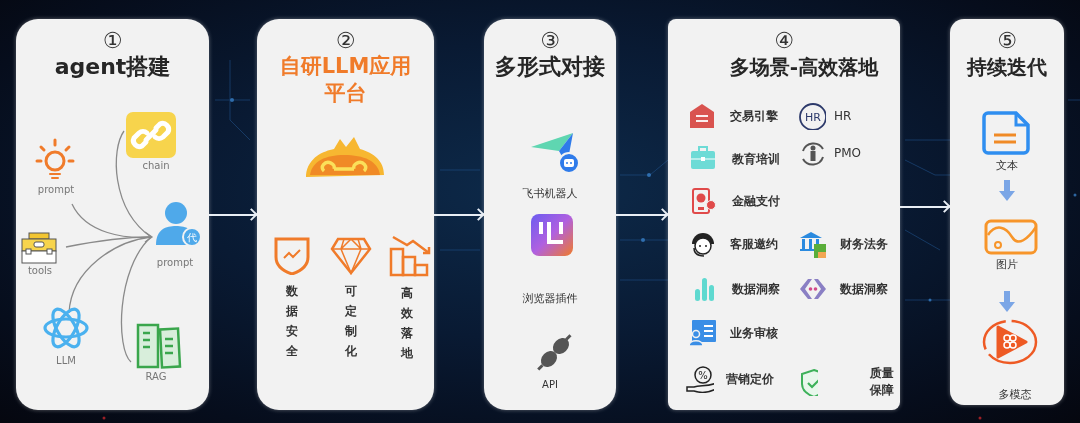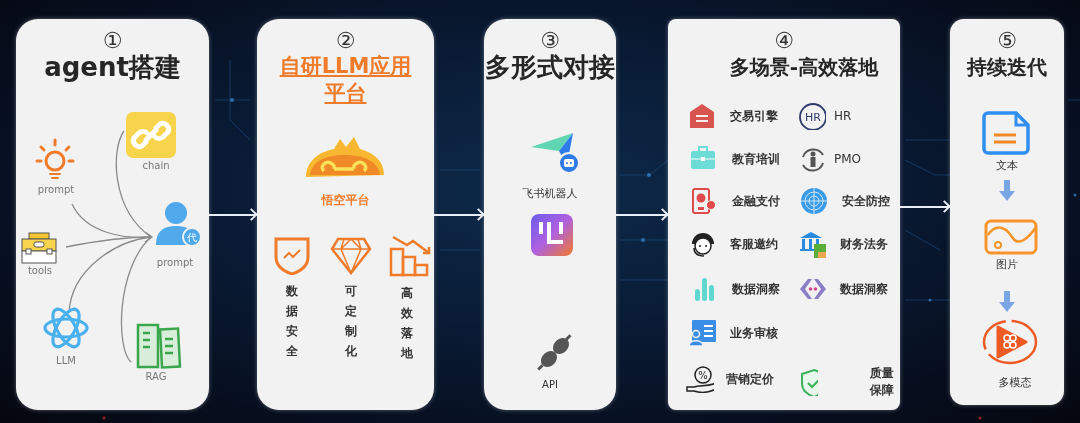--- a/index.html
+++ b/index.html
@@ -17,22 +17,22 @@
     background: #f2f2f2;
     border-radius: 22px;
     box-shadow: 0 0 4px rgba(255,255,255,0.35);
   }
   .p1 { left: 16px; width: 193px; height: 391px; }
   .p2 { left: 257px; width: 177px; height: 391px; }
   .p3 { left: 484px; width: 132px; height: 391px; }
   .p4 { left: 668px; width: 232px; height: 391px; border-radius: 8px; }
   .p5 { left: 950px; width: 114px; height: 386px; border-radius: 14px; }
   .num { text-align: center; font-size: 22px; color: #333; line-height: 24px; margin-top: 10px; font-family: "DejaVu Sans", sans-serif; }
-  .title { text-align: center; font-weight: bold; font-size: 26px; color: #262626; line-height: 28px; }
-  .title.orange { color: #f07b2a; font-size: 21px; line-height: 27px; text-decoration: underline; }
+  .title { text-align: center; font-weight: bold; font-size: 22px; color: #262626; line-height: 28px; }
+  .title.orange { color: #f07b2a; font-size: 21px; line-height: 27px; }
   .lbl { font-size: 10px; color: #777; position: absolute; text-align: center; }
   .abs { position: absolute; }
   .arrow { position: absolute; height: 2px; background: #e8eef5; }
   .arrow::after {
     content: ""; position: absolute; right: -1px; top: -4px;
     width: 7px; height: 7px; border-top: 2px solid #e8eef5; border-right: 2px solid #e8eef5;
     transform: rotate(45deg);
   }
   .vt { position: absolute; font-size: 12px; font-weight: bold; color: #333; width: 14px; line-height: 20px; text-align: center; }
   .sc-item { position: absolute; display: flex; align-items: center; }
@@ -168,21 +168,20 @@
 
   <svg class="abs" style="left:47px;top:116px" width="82" height="48">
     <path d="M2 40 C 4 22, 20 16, 30 14 L 36 4 L 42 12 L 50 2 L 56 14 C 70 18, 80 26, 80 40 L 2 42 Z" fill="#f7b731"></path>
     <path d="M6 40 C 8 26, 22 20, 40 20 C 60 20, 74 26, 76 40 Z" fill="#f08a26"></path>
     <g stroke="#fbe05a" stroke-width="3.5" fill="none">
       <path d="M20 36 a6 5 0 1 1 10 -2"></path>
       <path d="M60 36 a6 5 0 1 0 -10 -2"></path>
       <line x1="30" y1="34" x2="50" y2="34"></line>
     </g>
   </svg>
-  <div class="abs" style="left:0;top:173px;width:177px;text-align:center;font-size:12px;font-weight:bold;color:#f07b2a;">悟空平台</div>
 
   <svg class="abs" style="left:16px;top:216px" width="38" height="40">
     <path d="M3 4 L 35 4 L 35 22 C 35 32, 25 37, 19 39 C 13 37, 3 32, 3 22 Z" fill="none" stroke="#f07b2a" stroke-width="3"></path>
     <path d="M11 23 L 16 18 L 20 22 L 27 15" stroke="#f07b2a" stroke-width="2" fill="none"></path>
   </svg>
   <svg class="abs" style="left:73px;top:218px" width="42" height="38">
     <path d="M8 2 L 34 2 L 40 12 L 21 36 L 2 12 Z" fill="none" stroke="#f07b2a" stroke-width="2.5"></path>
     <path d="M2 12 L 40 12 M 14 2 L 11 12 L 21 36 L 31 12 L 28 2 M 11 12 L 21 2 L 31 12" fill="none" stroke="#f07b2a" stroke-width="1.5"></path>
   </svg>
   <svg class="abs" style="left:132px;top:216px" width="44" height="42">
@@ -235,20 +234,21 @@
         <stop offset="0" stop-color="#6b5cf0"></stop>
           <stop offset="0.5" stop-color="#b060e0"></stop>
           <stop offset="1" stop-color="#f07b2a"></stop>
       </linearGradient>
     </defs>
     <rect x="2" y="2" width="42" height="42" rx="8" fill="url(#bpg)"></rect>
     <rect x="10" y="10" width="4" height="12" fill="#fff"></rect>
     <rect x="30" y="10" width="4" height="12" fill="#fff"></rect>
     <path d="M18 10 L 22 10 L 22 28 L 34 28 L 34 32 L 18 32 Z" fill="#fff"></path>
   </svg>
+  <div class="abs" style="left:0;top:272px;width:132px;text-align:center;font-size:11px;color:#333;">浏览器插件</div>
 
   <svg class="abs" style="left:50px;top:314px" width="40" height="40">
     <g fill="#555">
       <path d="M18 22 a8 8 0 0 1 -12 0 L 12 16 Z" transform="rotate(-45 20 20)"></path>
       <ellipse cx="15" cy="26" rx="9" ry="7" transform="rotate(-45 15 26)"></ellipse>
       <ellipse cx="27" cy="13" rx="9" ry="7" transform="rotate(-45 27 13)"></ellipse>
       <rect x="3" y="33" width="6" height="3" transform="rotate(-45 6 34)"></rect>
       <rect x="31" y="3" width="6" height="3" transform="rotate(-45 34 4)"></rect>
     </g>
   </svg>
@@ -279,50 +279,38 @@
 
   <div class="sc-item" style="left:22px;top:126px;">
     <svg class="ic" width="26" height="26">
       <rect x="1" y="6" width="24" height="18" rx="2" fill="#6ddbd6"></rect>
       <rect x="9" y="2" width="8" height="5" fill="none" stroke="#6ddbd6" stroke-width="2"></rect>
       <line x1="1" y1="14" x2="25" y2="14" stroke="#fff" stroke-width="1"></line>
       <rect x="11" y="12" width="4" height="4" fill="#fff"></rect>
     </svg>
     <span class="t">教育培训</span>
   </div>
-  <div class="sc-item" style="left:130px;top:126px;">
+  <div class="sc-item" style="left:130px;top:120px;">
     <svg class="ic" width="30" height="30">
       <path d="M5 12 A 11 11 0 0 1 25 10" fill="none" stroke="#555" stroke-width="2"></path>
       <path d="M25 18 A 11 11 0 0 1 5 20" fill="none" stroke="#555" stroke-width="2"></path>
       <circle cx="15" cy="9" r="2.5" fill="#555"></circle>
       <rect x="12.5" y="12" width="5" height="10" fill="#555"></rect>
     </svg>
     <span class="t" style="font-weight:normal;margin-left:8px;">PMO</span>
   </div>
 
   <div class="sc-item" style="left:22px;top:168px;">
     <svg class="ic" width="28" height="28">
       <rect x="3" y="2" width="16" height="24" rx="2" fill="none" stroke="#e04a4a" stroke-width="2"></rect>
       <circle cx="11" cy="11" r="4.5" fill="#e04a4a"></circle>
       <circle cx="21" cy="18" r="4.5" fill="#e04a4a" stroke="#f2f2f2" stroke-width="1"></circle>
       <rect x="8" y="20" width="6" height="3" fill="#e04a4a"></rect>
     </svg>
     <span class="t">金融支付</span>
-  </div>
-  <div class="sc-item" style="left:132px;top:168px;">
-    <svg class="ic" width="28" height="28">
-      <circle cx="14" cy="14" r="13" fill="#3a9be8"></circle>
-      <g stroke="#cde6fb" stroke-width="1" fill="none">
-        <circle cx="14" cy="14" r="9"></circle>
-          <circle cx="14" cy="14" r="5"></circle>
-        <line x1="1" y1="14" x2="27" y2="14"></line>
-          <line x1="14" y1="1" x2="14" y2="27"></line>
-      </g>
-    </svg>
-    <span class="t">安全防控</span>
   </div>
 
   <div class="sc-item" style="left:20px;top:211px;">
     <svg class="ic" width="30" height="30">
       <path d="M4 14 A 11 11 0 0 1 26 14" fill="#222"></path>
       <circle cx="15" cy="16" r="8" fill="#fff" stroke="#222" stroke-width="1.5"></circle>
       <path d="M6 18 C 6 25, 12 26, 16 26" fill="none" stroke="#222" stroke-width="1.5"></path>
       <circle cx="12" cy="16" r="1" fill="#222"></circle>
         <circle cx="18" cy="16" r="1" fill="#222"></circle>
     </svg>
@@ -428,14 +416,14 @@
   <svg class="abs" style="left:32px;top:300px" width="56" height="46">
     <ellipse cx="28" cy="23" rx="26" ry="21" fill="none" stroke="#ee5a24" stroke-width="2.5" stroke-dasharray="60 6 40 6"></ellipse>
     <path d="M16 8 L 44 23 L 16 38 Z" fill="#ee5a24" stroke="#ee5a24" stroke-width="3" stroke-linejoin="round"></path>
     <g fill="none" stroke="#fff" stroke-width="1.5">
       <circle cx="25" cy="19" r="3"></circle>
         <circle cx="31" cy="19" r="3"></circle>
         <circle cx="25" cy="26" r="3"></circle>
         <circle cx="31" cy="26" r="3"></circle>
     </g>
   </svg>
-  <div class="cap" style="top:356px;left:8px;text-align:center;">多模态</div>
+  <div class="cap" style="top:368px;left:8px;text-align:center;">多模态</div>
 </div>
 
 </body></html>

